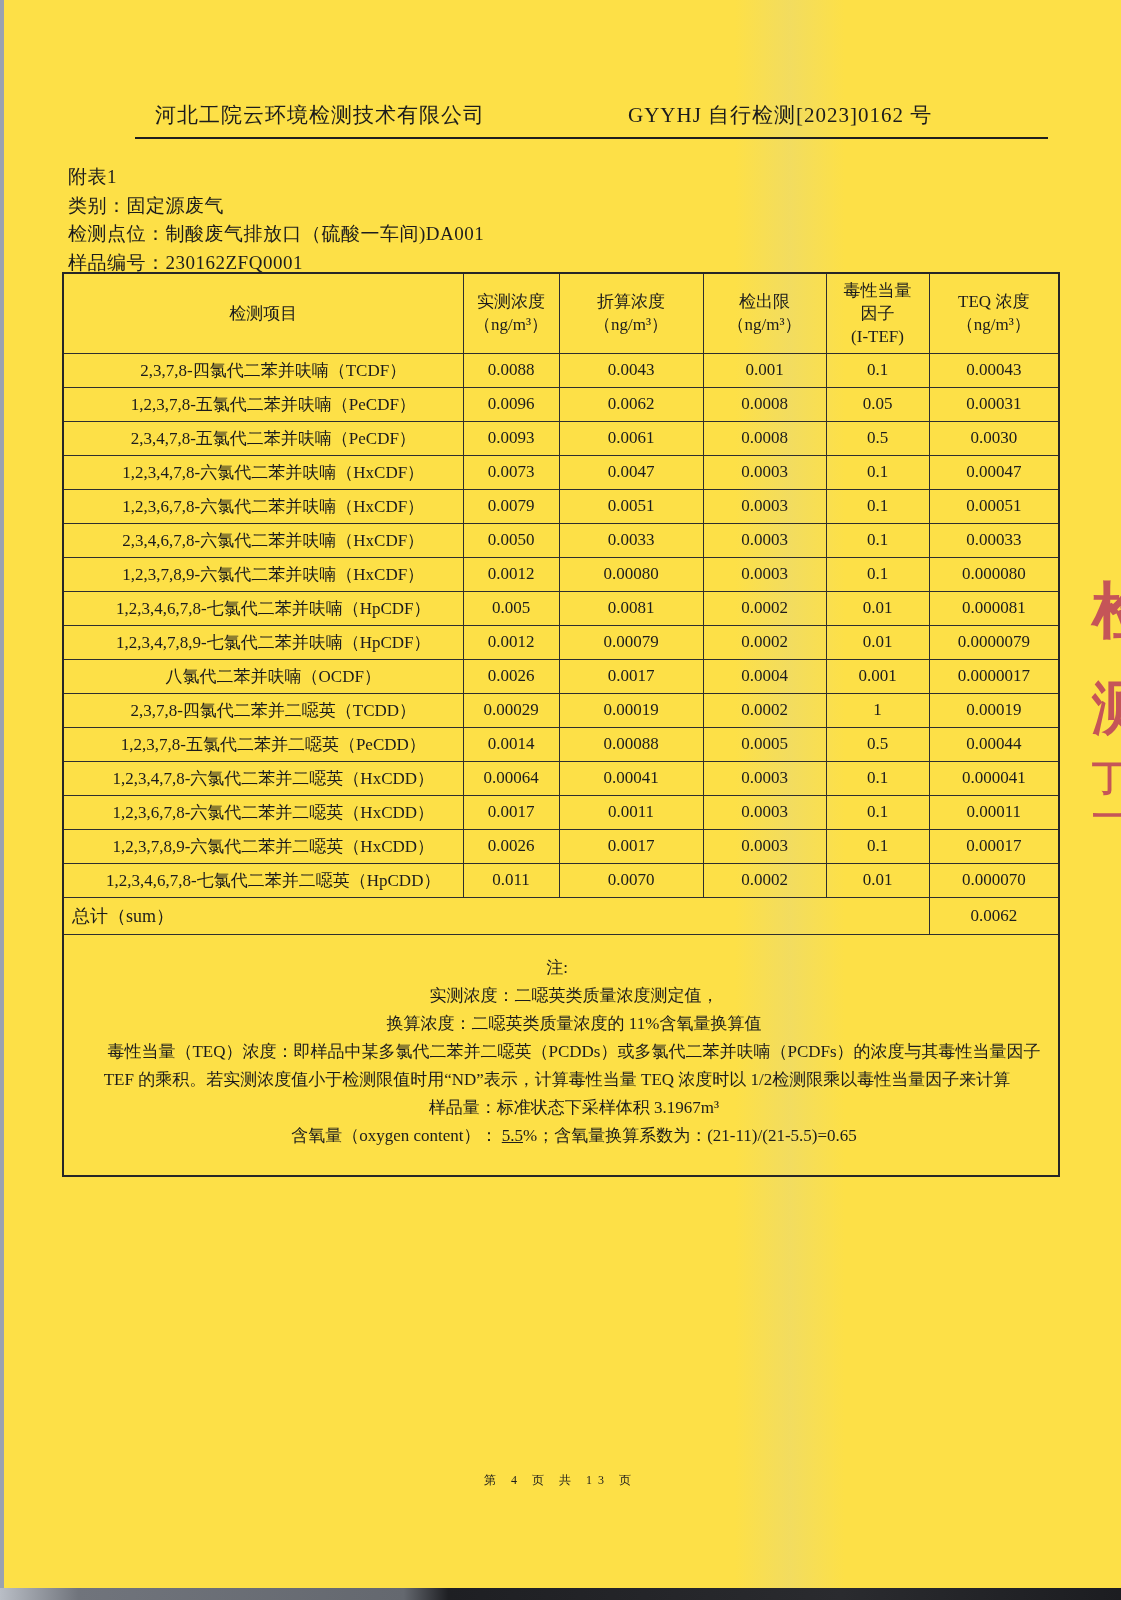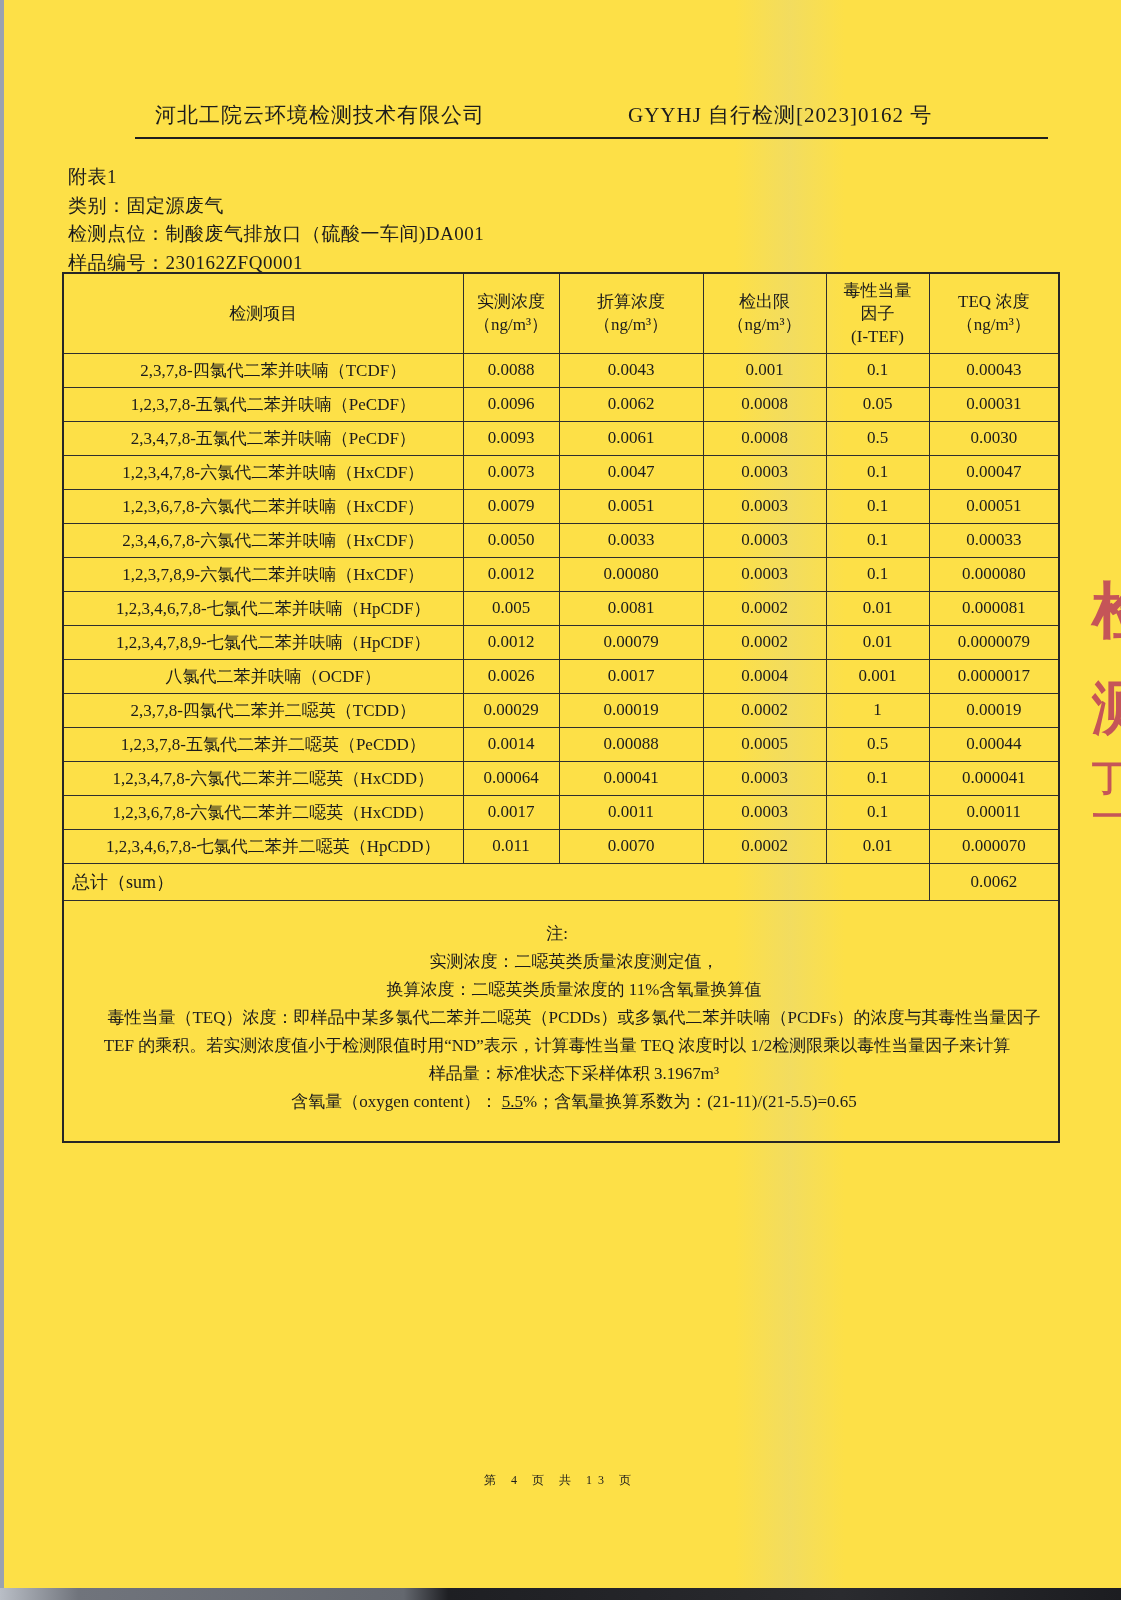--- a/index.html
+++ b/index.html
@@ -233,20 +233,28 @@
       </tr>
         <tr class="data-row">
         <td class="c-name">1,2,3,6,7,8-六氯代二苯并二噁英（HxCDD）</td>
         <td>0.0017</td>
         <td>0.0011</td>
         <td>0.0003</td>
         <td>0.1</td>
         <td>0.00011</td>
       </tr>
         <tr class="data-row">
+        <td class="c-name">1,2,3,7,8,9-六氯代二苯并二噁英（HxCDD）</td>
+        <td>0.0026</td>
+        <td>0.0017</td>
+        <td>0.0003</td>
+        <td>0.1</td>
+        <td>0.00017</td>
+      </tr>
+        <tr class="data-row">
         <td class="c-name">1,2,3,4,6,7,8-七氯代二苯并二噁英（HpCDD）</td>
         <td>0.011</td>
         <td>0.0070</td>
         <td>0.0002</td>
         <td>0.01</td>
         <td>0.000070</td>
       </tr>
       </tbody>
     <tbody>
       <tr class="total-row">

